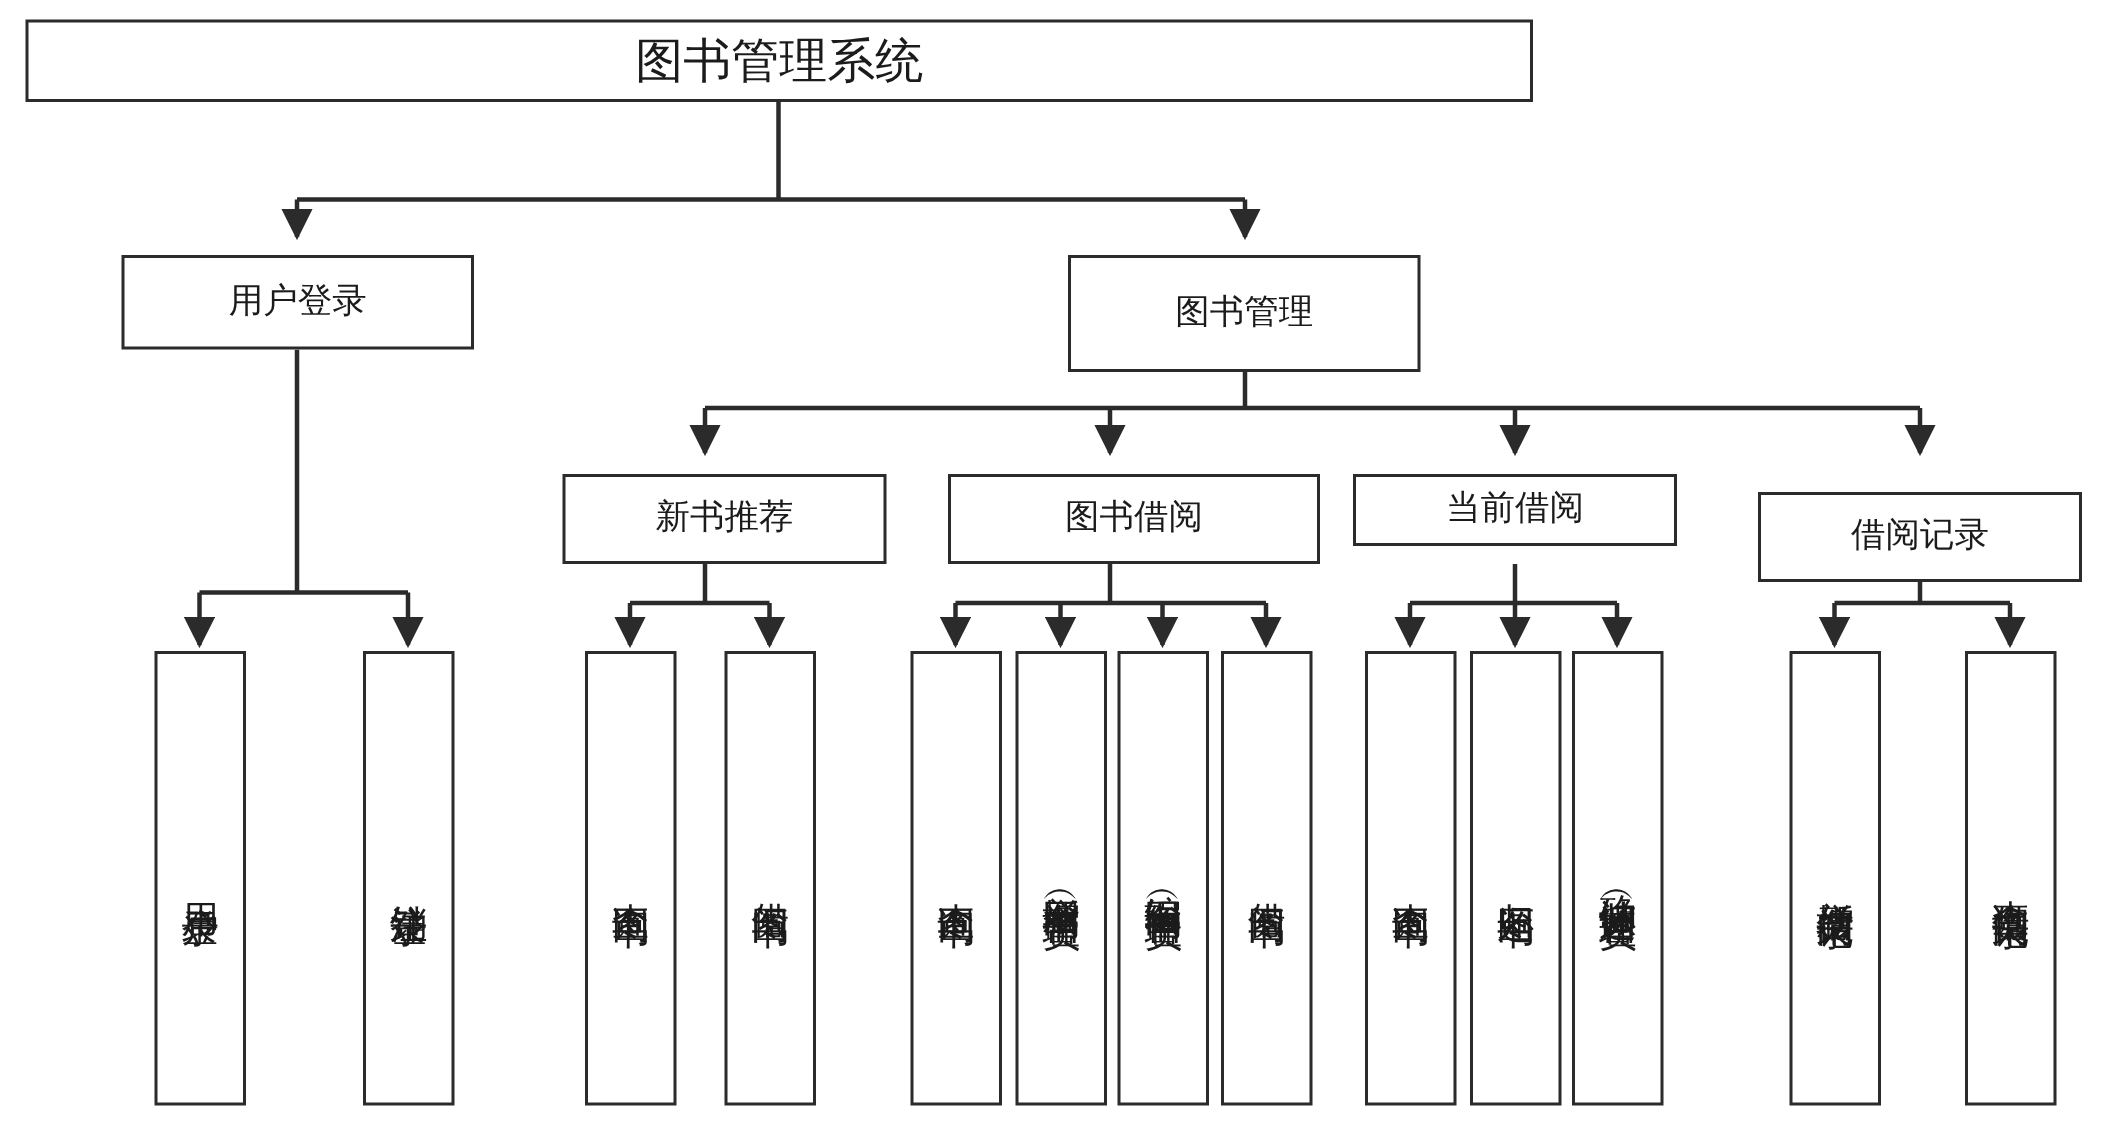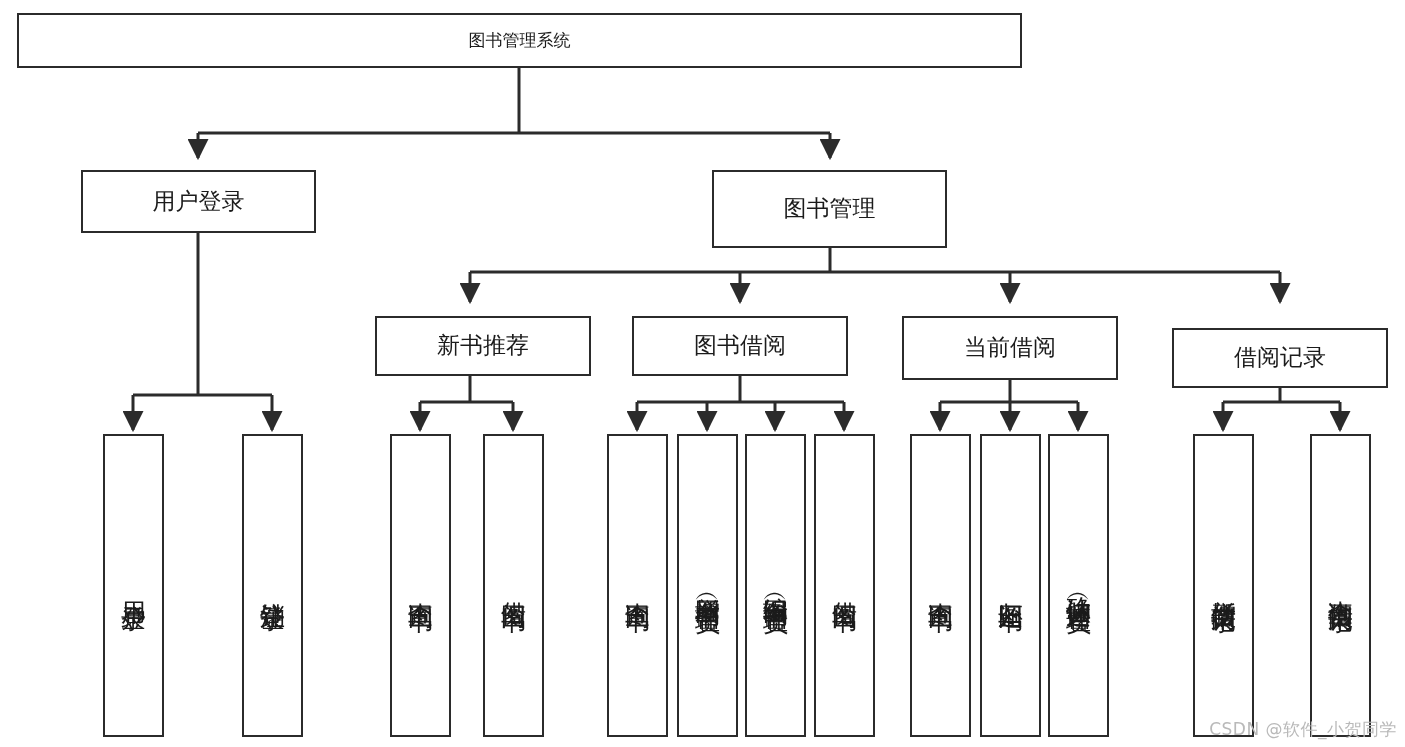--- a/index.html
+++ b/index.html
@@ -37,21 +37,21 @@
   }
   .node .label {
     text-align: center;
     line-height: 1.18;
     white-space: nowrap;
   }
   .node.horiz .label {
     font-size: 23px;
   }
   .node.root .label {
-    font-size: 17px;
+    font-size: 32px;
   }
   .node.vert {
     align-items: center;
     justify-content: center;
     padding: 4px 0;
   }
   .node.vert .label {
     writing-mode: vertical-rl;
     text-orientation: upright;
     font-size: 25px;
@@ -133,24 +133,24 @@
   <div class="node horiz" style="left:81px; top:170px; width:235px; height:63px;">
     <span class="label">用户登录</span>
   </div>
   <div class="node horiz" style="left:712px; top:170px; width:235px; height:78px;">
     <span class="label">图书管理</span>
   </div>
 
   <div class="node horiz" style="left:375px; top:316px; width:216px; height:60px;">
     <span class="label">新书推荐</span>
   </div>
-  <div class="node horiz" style="left:632px; top:316px; width:216px; height:60px;">
+  <div class="node horiz" style="left:632px; top:316px; width:248px; height:60px;">
     <span class="label">图书借阅</span>
   </div>
-  <div class="node horiz" style="left:902px; top:316px; width:216px; height:64px;">
+  <div class="node horiz" style="left:902px; top:316px; width:216px; height:48px;">
     <span class="label">当前借阅</span>
   </div>
   <div class="node horiz" style="left:1172px; top:328px; width:216px; height:60px;">
     <span class="label">借阅记录</span>
   </div>
 
   <div class="node vert" style="left:103px; top:434px; width:61px; height:303px;">
     <span class="label">用户登录</span>
   </div>
   <div class="node vert" style="left:242px; top:434px; width:61px; height:303px;">
@@ -187,15 +187,14 @@
     <span class="label">确认归还（管理员）</span>
   </div>
 
   <div class="node vert" style="left:1193px; top:434px; width:61px; height:303px;">
     <span class="label">新增借阅记录</span>
   </div>
   <div class="node vert" style="left:1310px; top:434px; width:61px; height:303px;">
     <span class="label">查询借阅记录</span>
   </div>
 
-  <div class="watermark">CSDN @软件_小贺同学</div>
 
 </div>
 
 </body></html>

